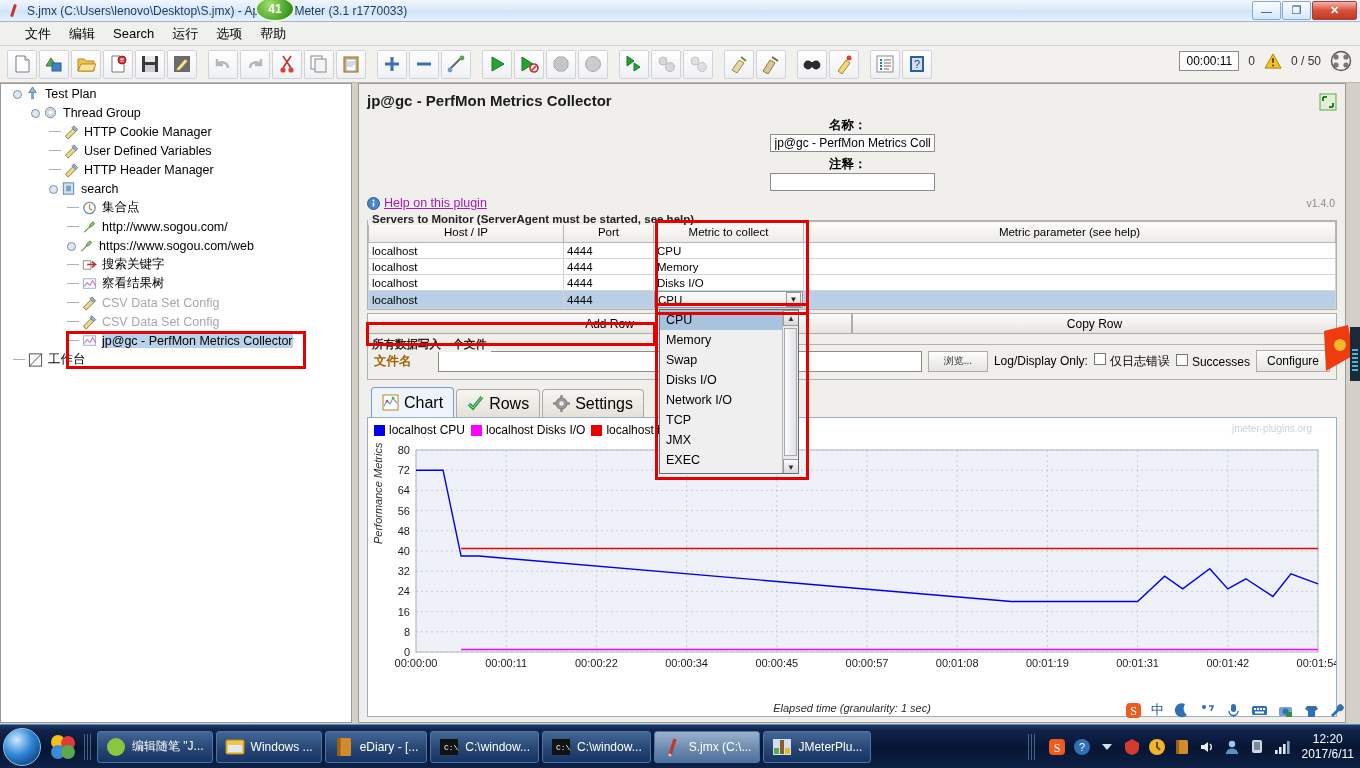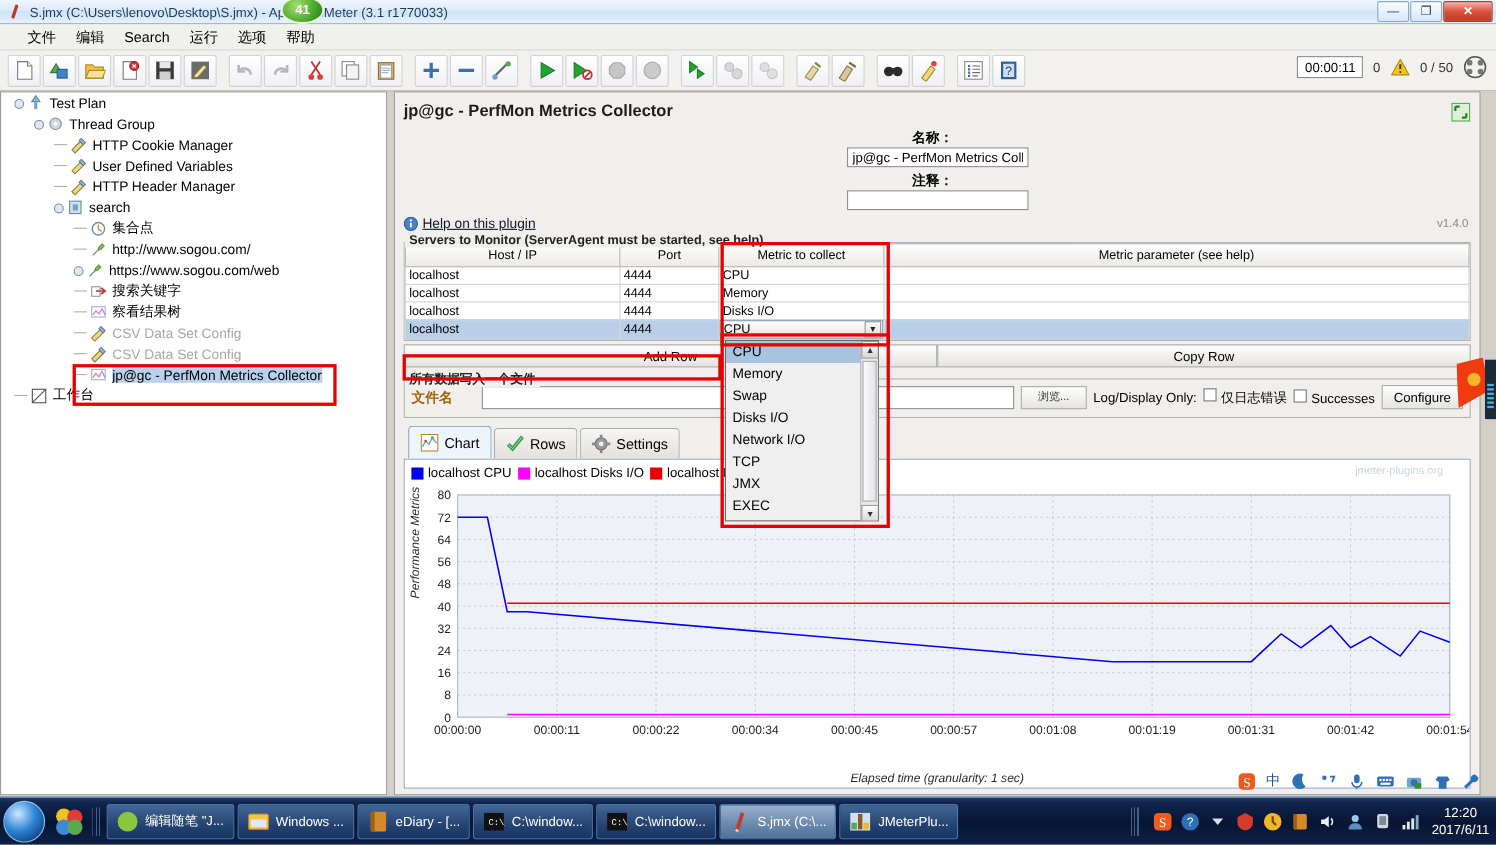--- a/index.html
+++ b/index.html
@@ -103,21 +103,21 @@
   }
   .expand-ico{ position:absolute; right:8px; top:9px; width:18px; height:18px; }
   .frow{ display:flex; align-items:center; padding:2px 8px 2px 8px;flex-direction:column; }
   .flabel{ width:46px; font-size:12.5px; font-weight:bold; color:#000; }
   .finput{
     flex:1; height:19px; border:1px solid #8d8d8d; background:#fff; font-size:12px;
     padding:1px 4px; color:#000; font-family:"Liberation Sans", sans-serif;
   }
   .help-row{ display:flex; align-items:center; padding:3px 8px 2px 8px; }
   .info-ico{ width:13px; height:13px; margin-right:4px; }
-  .help-link{ color:#0f172a; text-decoration:underline; font-size:12.5px; }
+  .help-link{ color:#a21caf; text-decoration:underline; font-size:12.5px; }
   .version{ position:absolute; right:10px; font-size:10.5px; color:#8a8a8a; }
 
   
   .gbox{ margin:6px 8px 0 8px; border:1px solid #b2b2b2; border-top:none; position:relative; padding:0; }
   .gbox-legend{
     position:absolute; top:-8px; left:0px; background:#f0efeb; padding:0 4px;
     font-size:11.5px; font-weight:bold; color:#222;
   }
   .gbox-top{ border-top:1px solid #b2b2b2; margin-top:8px; }
 
@@ -160,21 +160,21 @@
     height:22px; padding:0 10px; border:1px solid #adadad;
     background:linear-gradient(180deg,#fdfdfd,#e6e4de); font-size:12px; color:#000;
     display:flex; align-items:center; justify-content:center;
   }
 
   
   .tabs{ display:flex; align-items:flex-end; margin:7px 0 0 12px; height:30px; }
   .tab{
     display:flex; align-items:center; gap:5px; height:28px; padding:0 10px;
     border:1px solid #a9a9a9; border-bottom:none; border-radius:4px 4px 0 0;
-    background:linear-gradient(180deg,#f6f5f1,#e3e1da); font-size:13px; color:#000;
+    background:linear-gradient(180deg,#f6f5f1,#e3e1da); font-size:16px; color:#000;
     margin-right:2px;
   }
   .tab.active{ background:#eef4fb; height:30px; border-color:#7d9cc0; }
   .tab-ico{ width:17px; height:17px; }
 
   
   .chart-wrap{
     margin:0 8px 0 8px; border:1px solid #9aaec4; background:#fff; height:300px;
     position:relative; overflow:hidden;
   }

